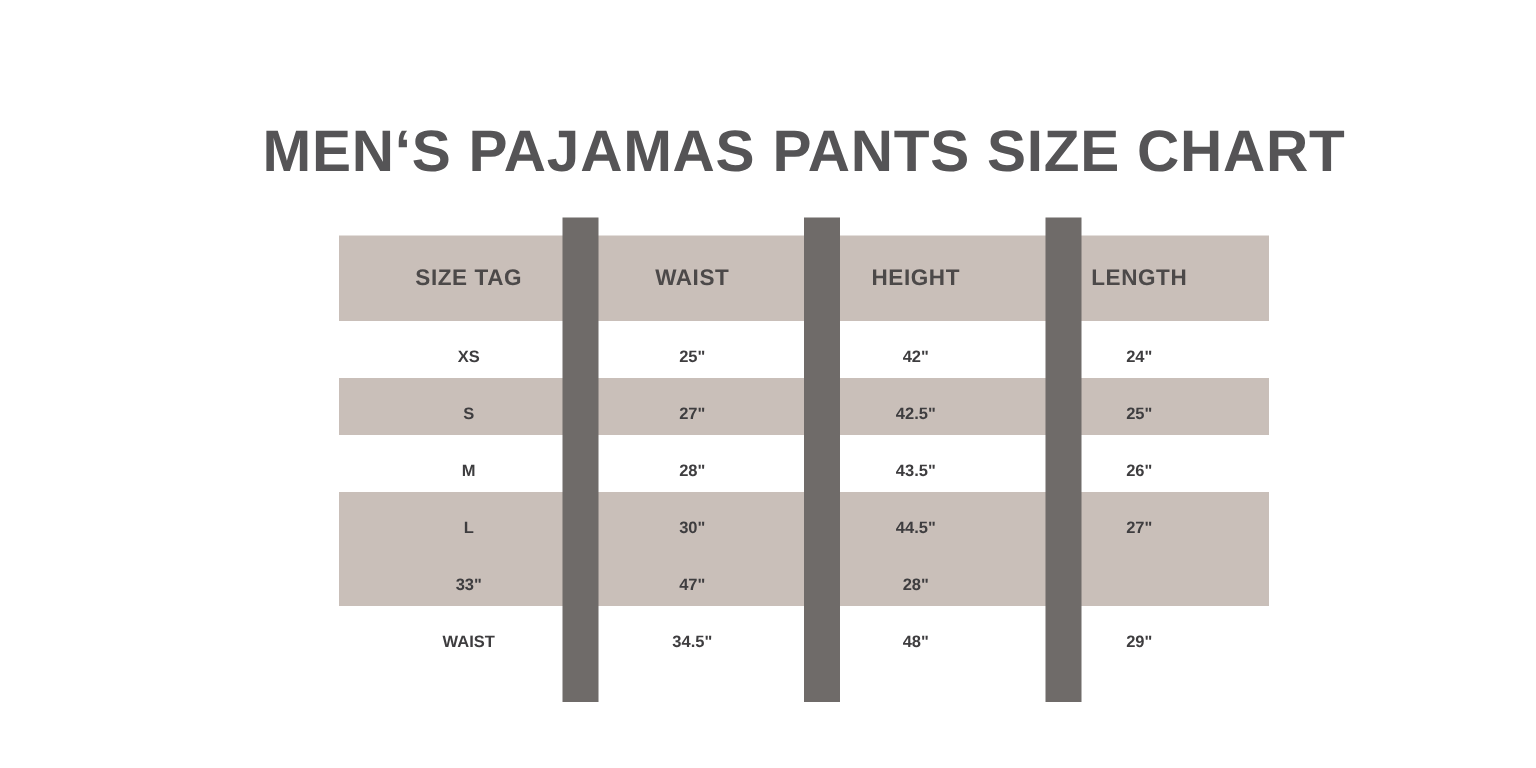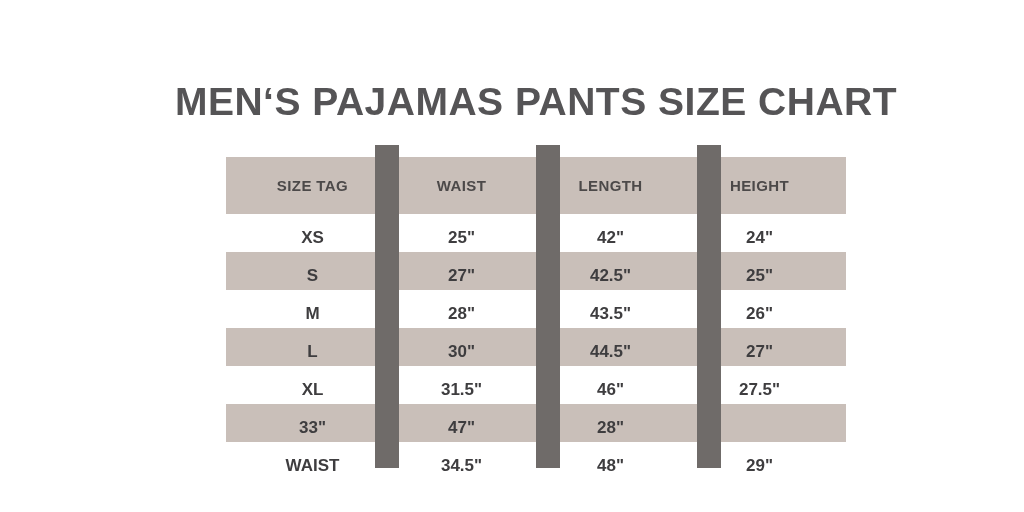--- a/index.html
+++ b/index.html
@@ -46,21 +46,21 @@
   }
   .trow.alt{
     background:var(--row-alt-bg);
   }
   .cell{
     width:25%;
     display:flex;
     align-items:center;
     justify-content:center;
     font-weight:bold;
-    font-size:17px;
+    font-size:11px;
     color:var(--cell-text);
   }
   .trow.header .cell{
     font-size:15px;
     letter-spacing:0.4px;
     color:var(--header-text);
   }
   .vdivider{
     position:absolute;
     top:0;
@@ -77,22 +77,22 @@
 
 <div class="page">
 
   <h1 class="title">MEN‘S PAJAMAS PANTS SIZE CHART</h1>
 
   <div class="size-table">
 
     <div class="trow header">
       <div class="cell">SIZE TAG</div>
       <div class="cell">WAIST</div>
+      <div class="cell">HEIGHT</div>
       <div class="cell">LENGTH</div>
-      <div class="cell">HEIGHT</div>
     </div>
 
     <div class="trow">
       <div class="cell">XS</div>
       <div class="cell">25"</div>
       <div class="cell">42"</div>
       <div class="cell">24"</div>
     </div>
 
     <div class="trow alt">
@@ -109,26 +109,20 @@
       <div class="cell">26"</div>
     </div>
 
     <div class="trow alt">
       <div class="cell">L</div>
       <div class="cell">30"</div>
       <div class="cell">44.5"</div>
       <div class="cell">27"</div>
     </div>
 
-    <div class="trow">
-      <div class="cell">XL</div>
-      <div class="cell">31.5"</div>
-      <div class="cell">46"</div>
-      <div class="cell">27.5"</div>
-    </div>
 
     <div class="trow alt">
       <div class="cell">33"</div>
       <div class="cell">47"</div>
       <div class="cell">28"</div>
     </div>
 
     <div class="trow">
       <div class="cell">WAIST</div>
       <div class="cell">34.5"</div>

